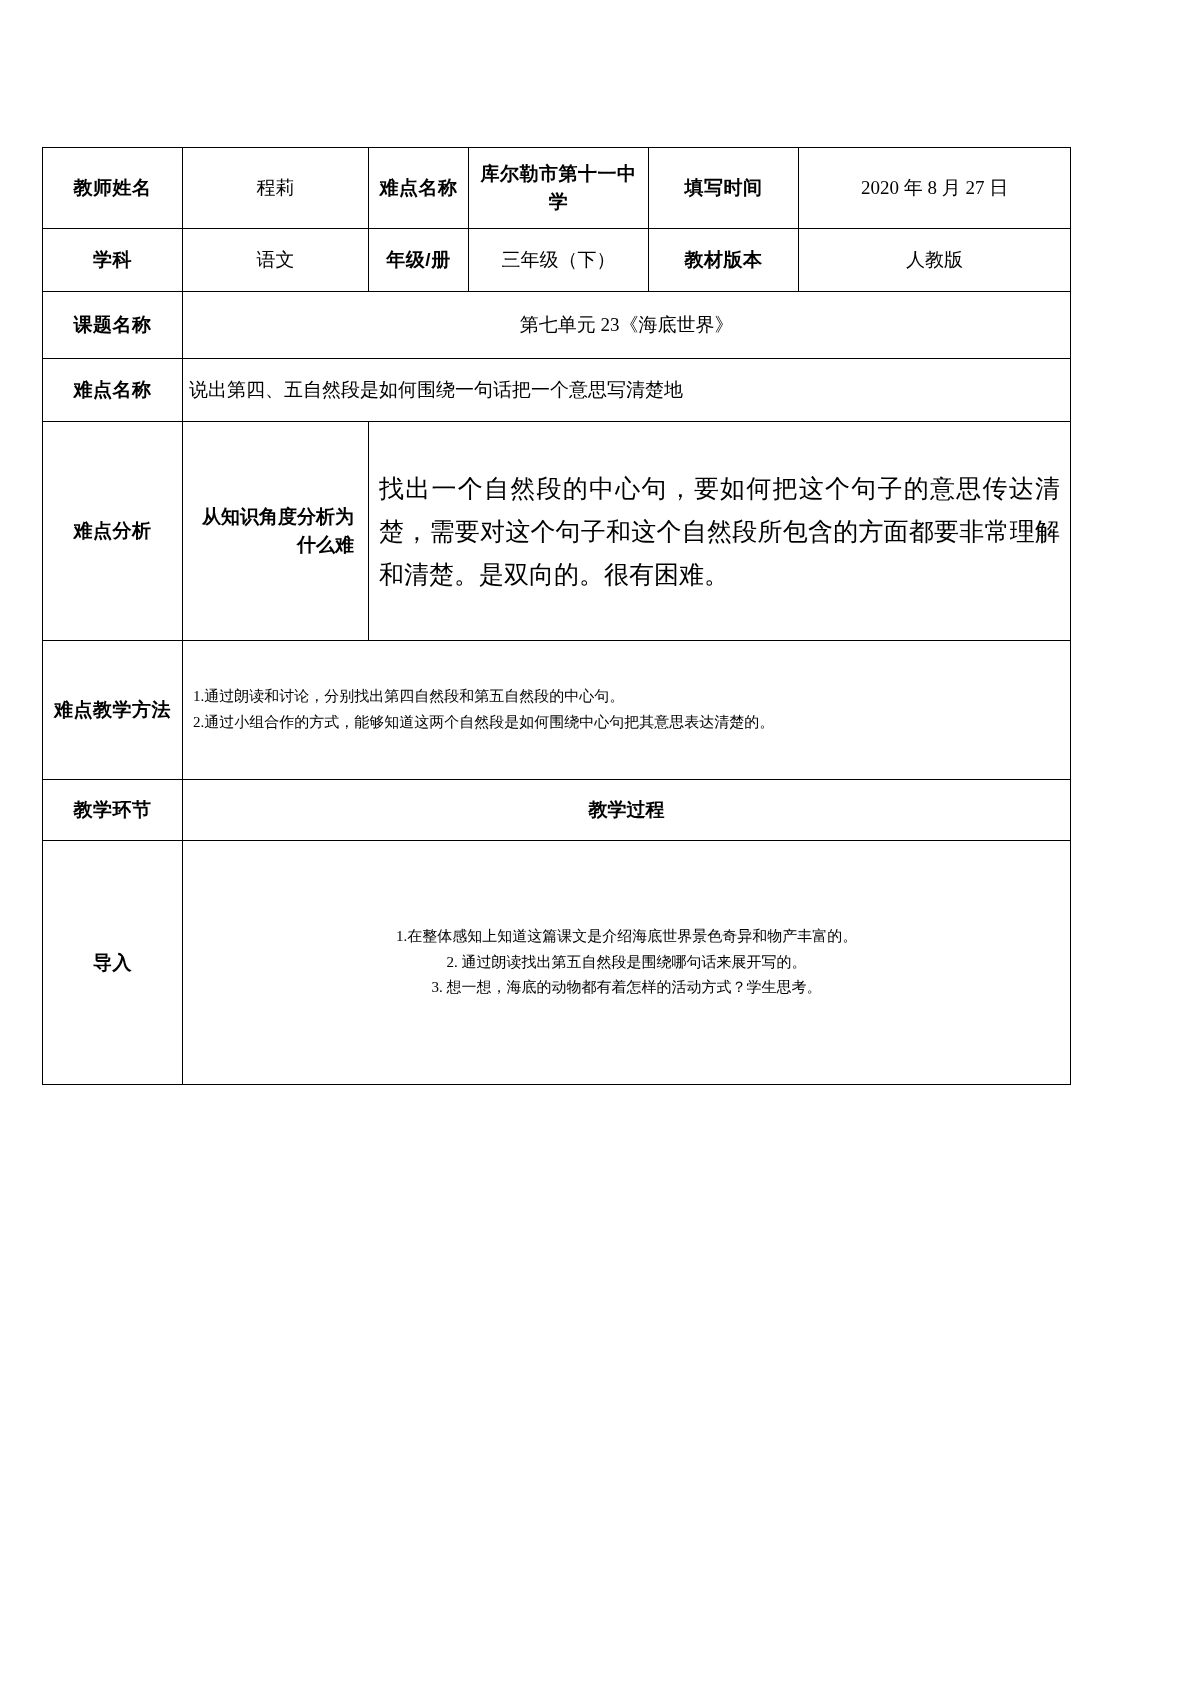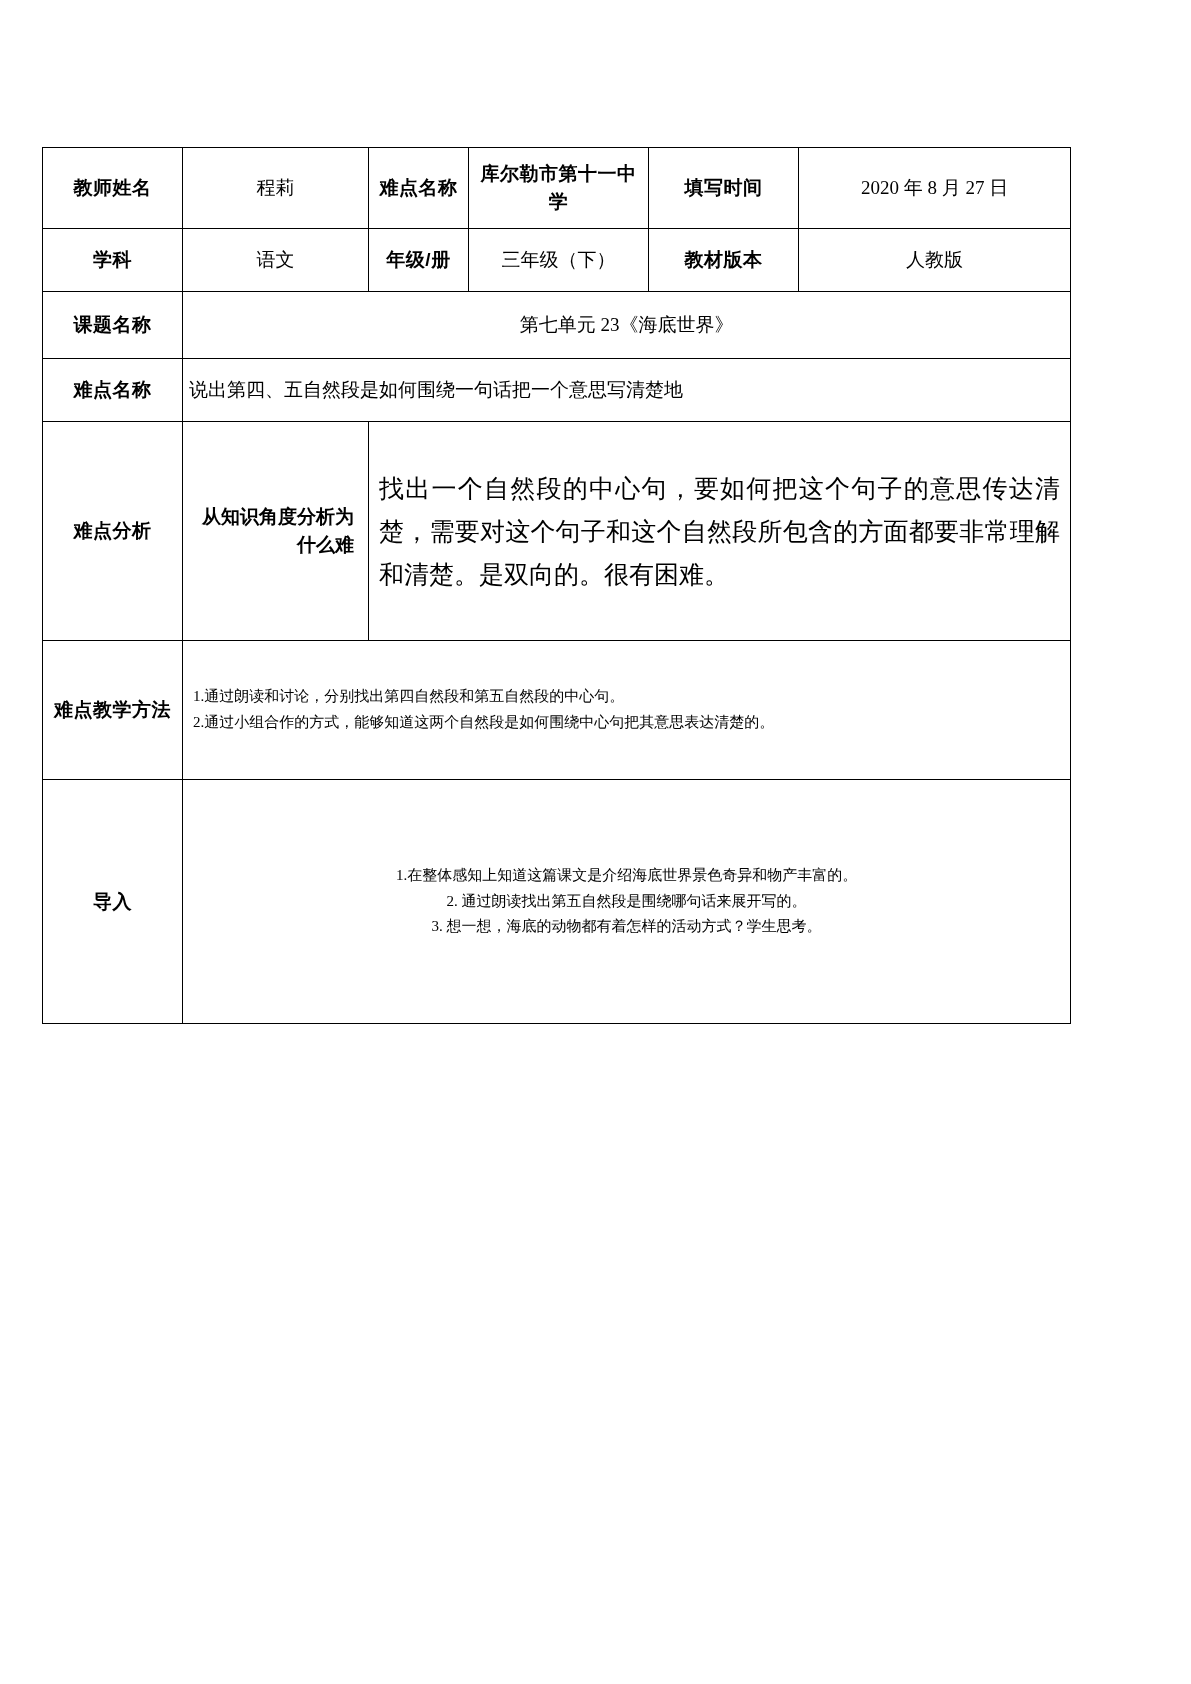--- a/index.html
+++ b/index.html
@@ -172,20 +172,24 @@
       </tr>
 
       <tr class="h-row6">
         <td class="lbl center-mid">难点教学方法</td>
         <td class="pad-body" colspan="5">
           <div class="listline">1.通过朗读和讨论，分别找出第四自然段和第五自然段的中心句。</div>
           <div class="listline">2.通过小组合作的方式，能够知道这两个自然段是如何围绕中心句把其意思表达清楚的。</div>
         </td>
       </tr>
 
+      <tr class="h-row7">
+        <td class="lbl center-mid">教学环节</td>
+        <td class="process-title center-mid" colspan="5">教学过程</td>
+      </tr>
 
       <tr class="h-row8">
         <td class="lbl center-mid">导入</td>
         <td class="pad-body" colspan="5" style="vertical-align:middle;">
           <div class="listline">1.在整体感知上知道这篇课文是介绍海底世界景色奇异和物产丰富的。</div>
           <div class="listline">2. 通过朗读找出第五自然段是围绕哪句话来展开写的。</div>
           <div class="listline">3. 想一想，海底的动物都有着怎样的活动方式？学生思考。</div>
         </td>
       </tr>
     </tbody>

